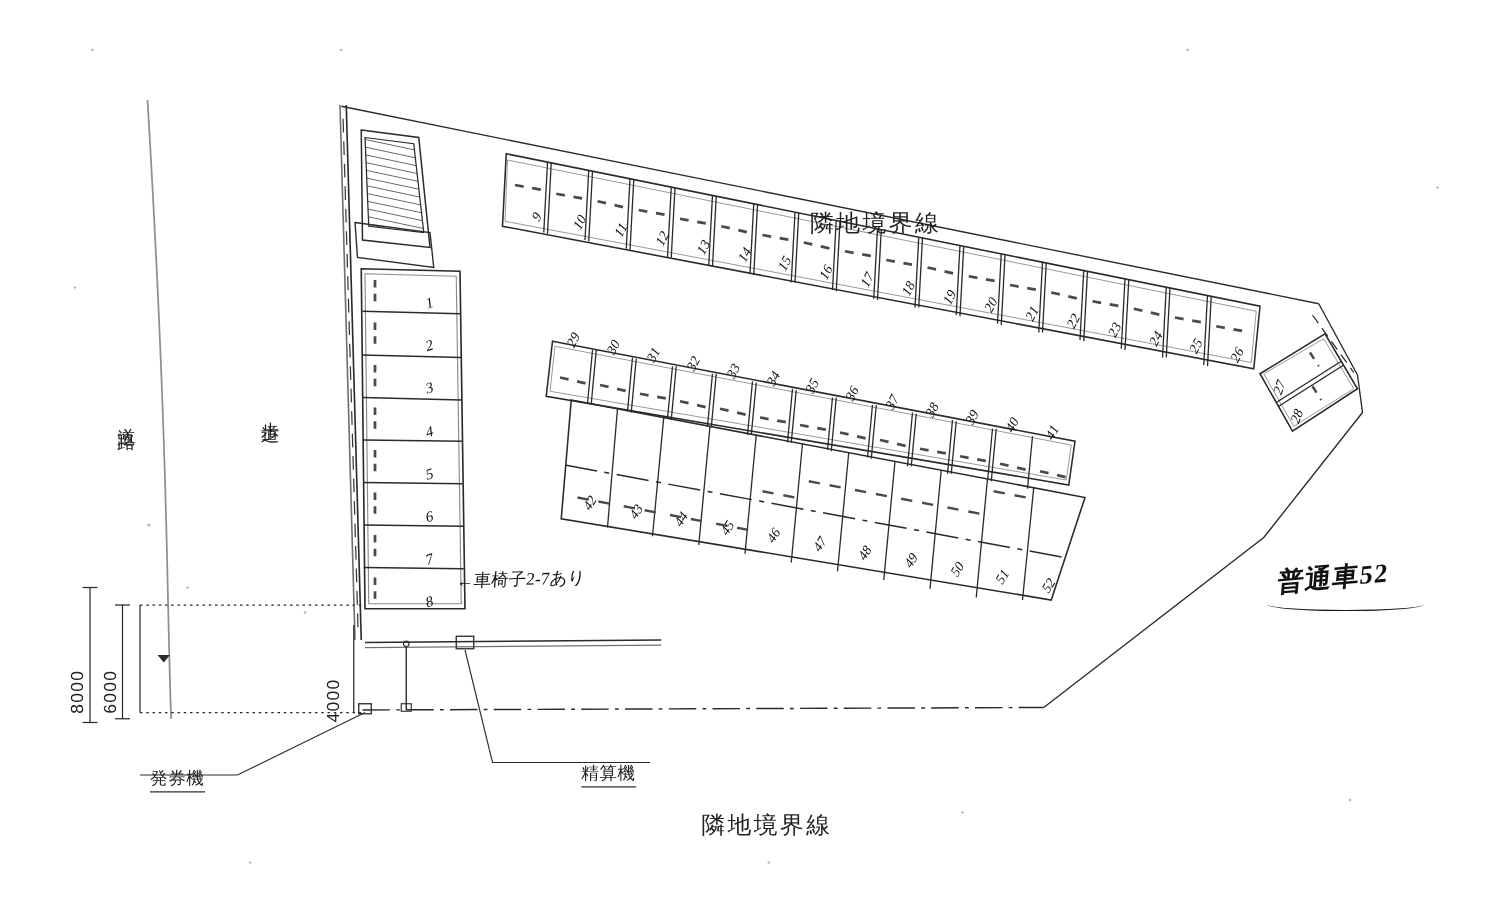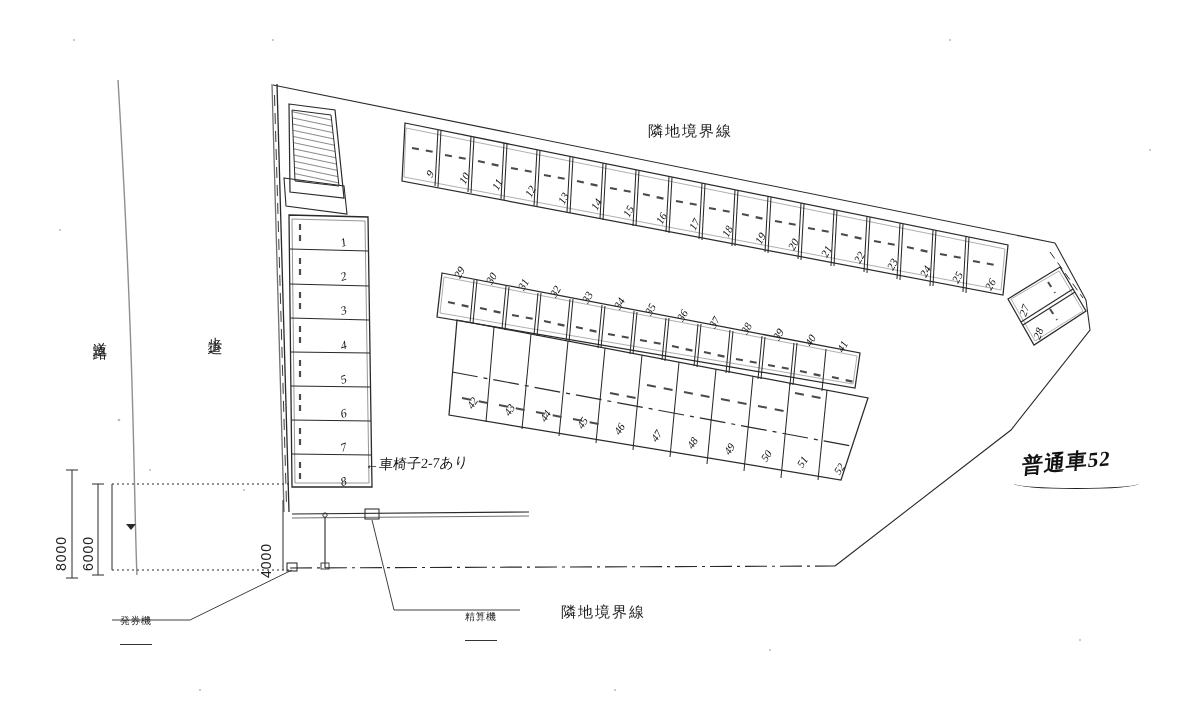--- a/index.html
+++ b/index.html
@@ -31,31 +31,32 @@
   .vjp {
     writing-mode: vertical-rl;
     text-orientation: upright;
     font-family: "Liberation Serif", serif;
     font-size: 15px;
     letter-spacing: 3px;
     color: #222;
   }
   .hjp {
     font-family: "Liberation Serif", serif;
-    font-size: 15px;
+    font-size: 19px;
     letter-spacing: 2px;
     color: #222;
+    margin-top: 44px;
   }
   .hjp-sm {
     font-family: Liberation Sans, sans-serif;
-    font-size: 10px;
+    font-size: 14px;
     letter-spacing: 0.5px;
     color: #222;
     border-bottom: 1px solid #333;
-    padding-bottom: 16px;
+    padding-bottom: 1px;
   }
   .dim {
     font-family: "Liberation Sans", sans-serif;
     font-size: 14px;
     color: #222;
     writing-mode: vertical-rl;
     transform: rotate(180deg);
     letter-spacing: 1px;
   }
   .stall-num {

